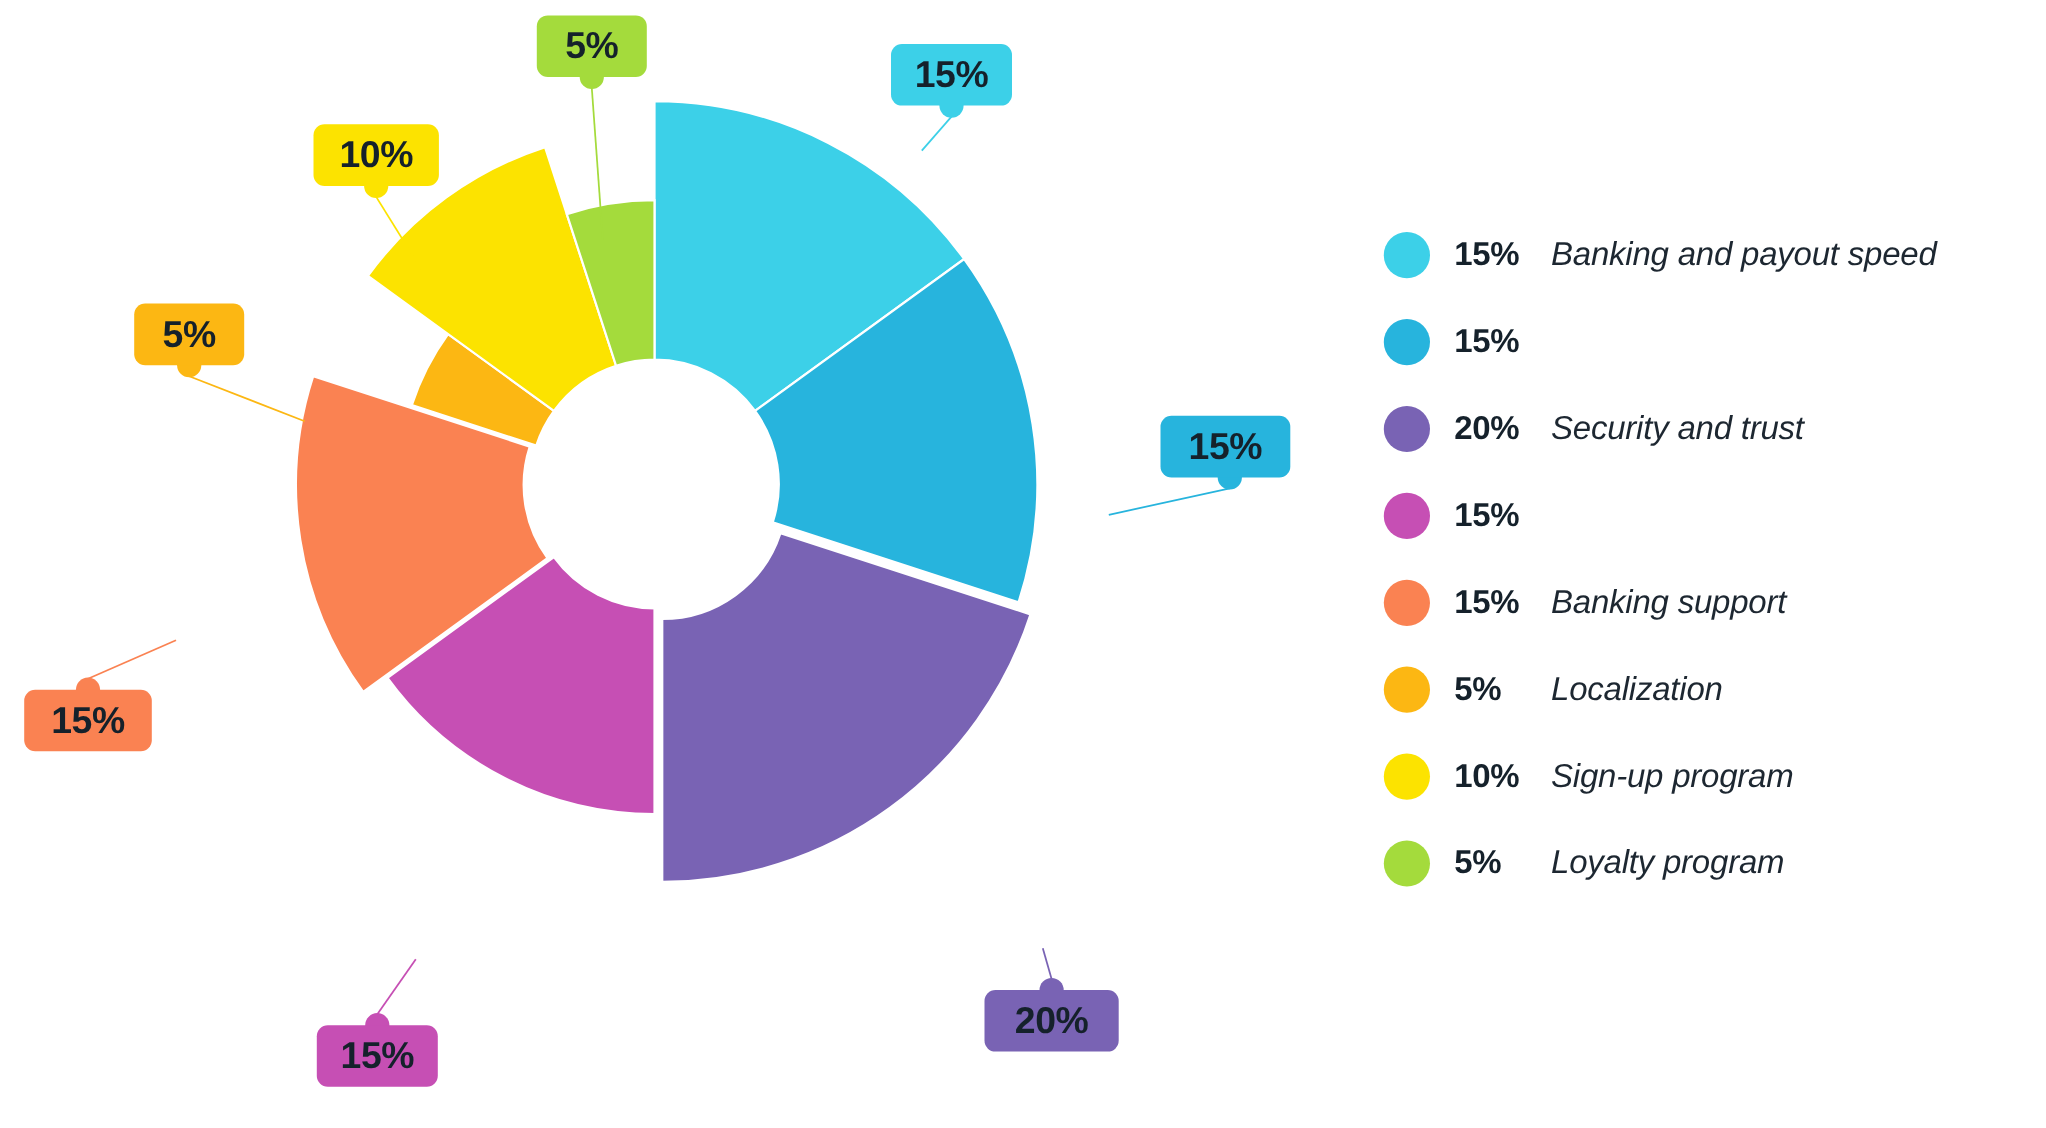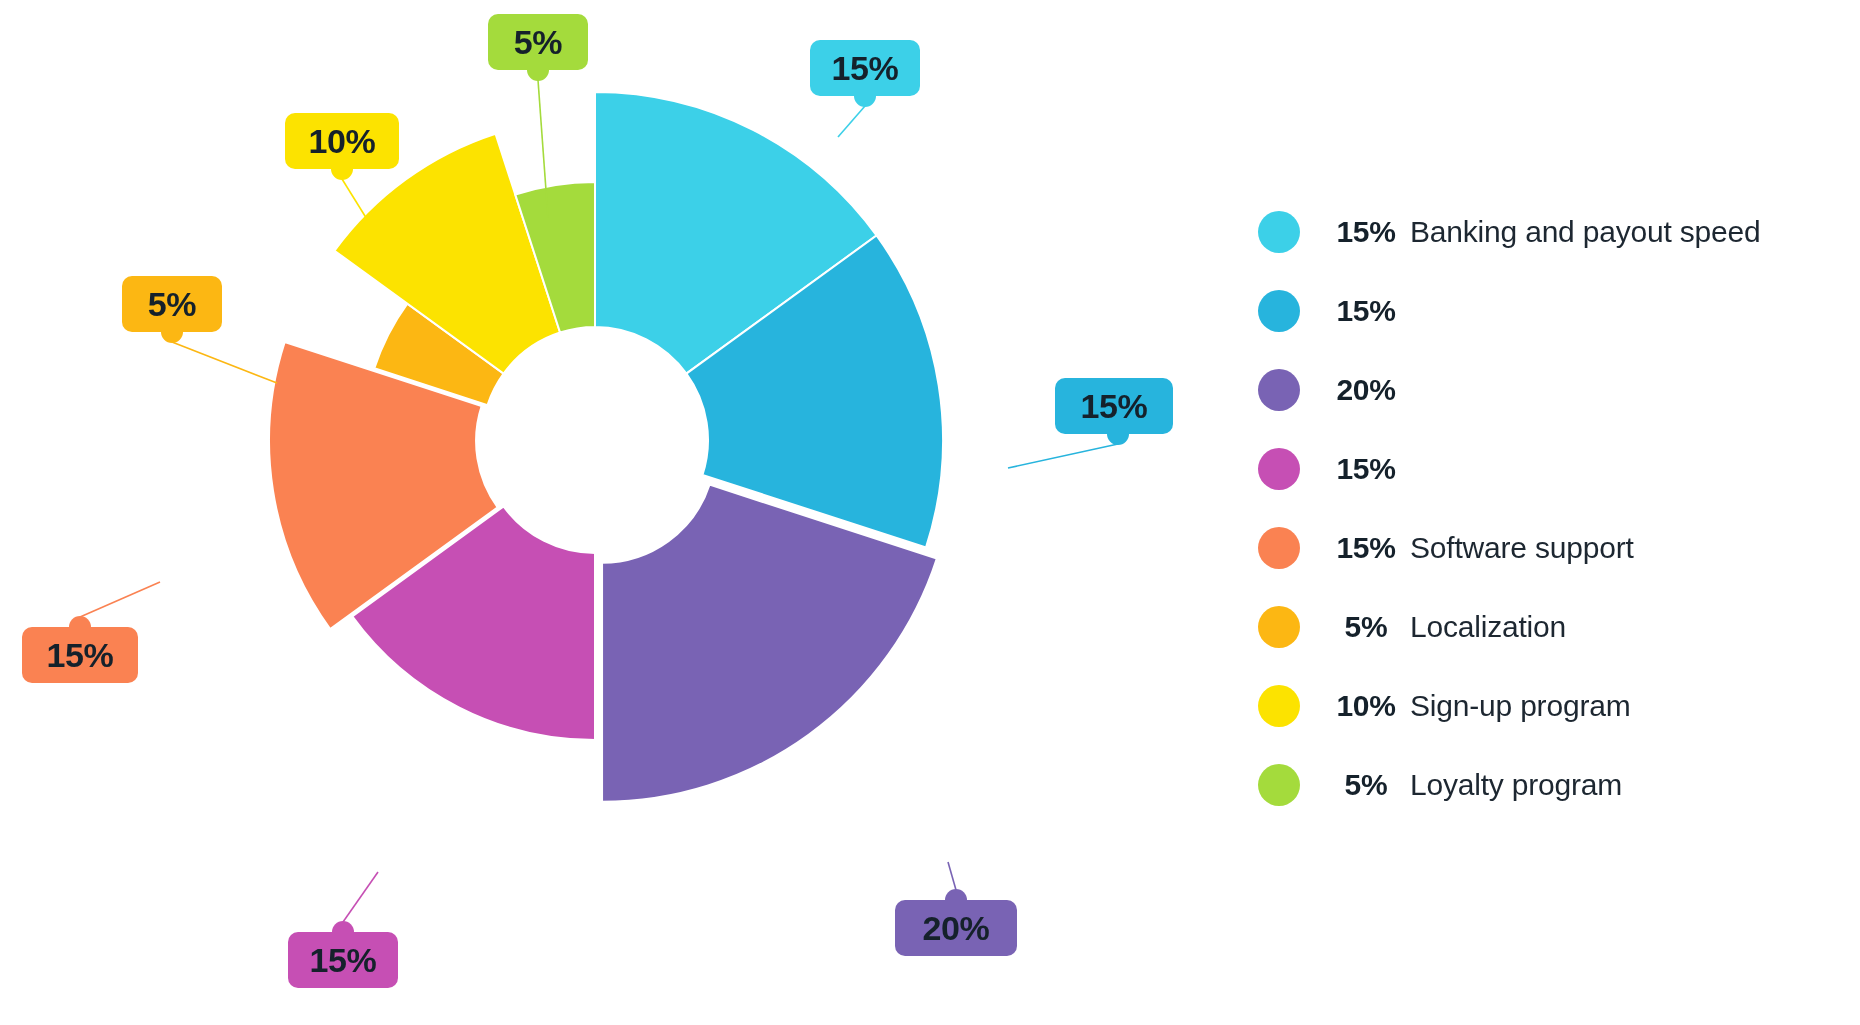--- a/index.html
+++ b/index.html
@@ -3,21 +3,21 @@
 <meta charset="utf-8">
 <style>
   html,body{margin:0;padding:0;}
   body{
     width:1860px;height:1025px;
     background:#ffffff;
     font-family:"Liberation Sans", sans-serif;
     overflow:hidden;
     position:relative;
   }
-  #root{position:absolute;inset:0;text-align:center;}
+  #root{position:absolute;inset:0;}
 
   
   #chart-area{position:absolute;left:0;top:0;width:1180px;height:1025px;}
   #chart-svg{position:absolute;left:0;top:0;}
 
   
   .callout{position:absolute;}
   .callout-box{
     position:absolute;
     border-radius:10px;
@@ -50,21 +50,21 @@
     flex:0 0 auto;
   }
   .legend-pct{
     width:88px;flex:0 0 auto;
     margin-left:22px;
     font-size:30px;font-weight:bold;color:#15212b;
     letter-spacing:-0.3px;
   }
   .legend-label{
     font-size:30px;color:#1d2731;font-weight:400;
-    letter-spacing:-0.2px;white-space:nowrap;
+    letter-spacing:-0.2px;white-space:nowrap;font-style:italic;
   }
 </style>
 </head>
 <body>
 
 <div id="root">
 
   <div id="chart-area">
     <svg id="chart-svg" width="1180" height="1025" viewBox="0 0 1180 1025">
       <g id="slices-group">
@@ -130,29 +130,30 @@
         <div class="legend-pct">15%</div>
         <div class="legend-label">Banking and payout speed</div>
       </div>
       <div class="legend-row">
         <div class="legend-swatch" style="background: rgb(39, 180, 221);"></div>
         <div class="legend-pct">15%</div>
       </div>
       <div class="legend-row">
         <div class="legend-swatch" style="background: rgb(121, 99, 180);"></div>
         <div class="legend-pct">20%</div>
+        <div class="legend-label">Security and trust</div>
       </div>
       <div class="legend-row">
         <div class="legend-swatch" style="background: rgb(198, 79, 180);"></div>
         <div class="legend-pct">15%</div>
       </div>
       <div class="legend-row">
         <div class="legend-swatch" style="background: rgb(250, 130, 82);"></div>
         <div class="legend-pct">15%</div>
-        <div class="legend-label">Software support</div>
+        <div class="legend-label">Banking support</div>
       </div>
       <div class="legend-row">
         <div class="legend-swatch" style="background: rgb(252, 183, 19);"></div>
         <div class="legend-pct">5%</div>
         <div class="legend-label">Localization</div>
       </div>
       <div class="legend-row">
         <div class="legend-swatch" style="background: rgb(252, 227, 0);"></div>
         <div class="legend-pct">10%</div>
         <div class="legend-label">Sign-up program</div>

